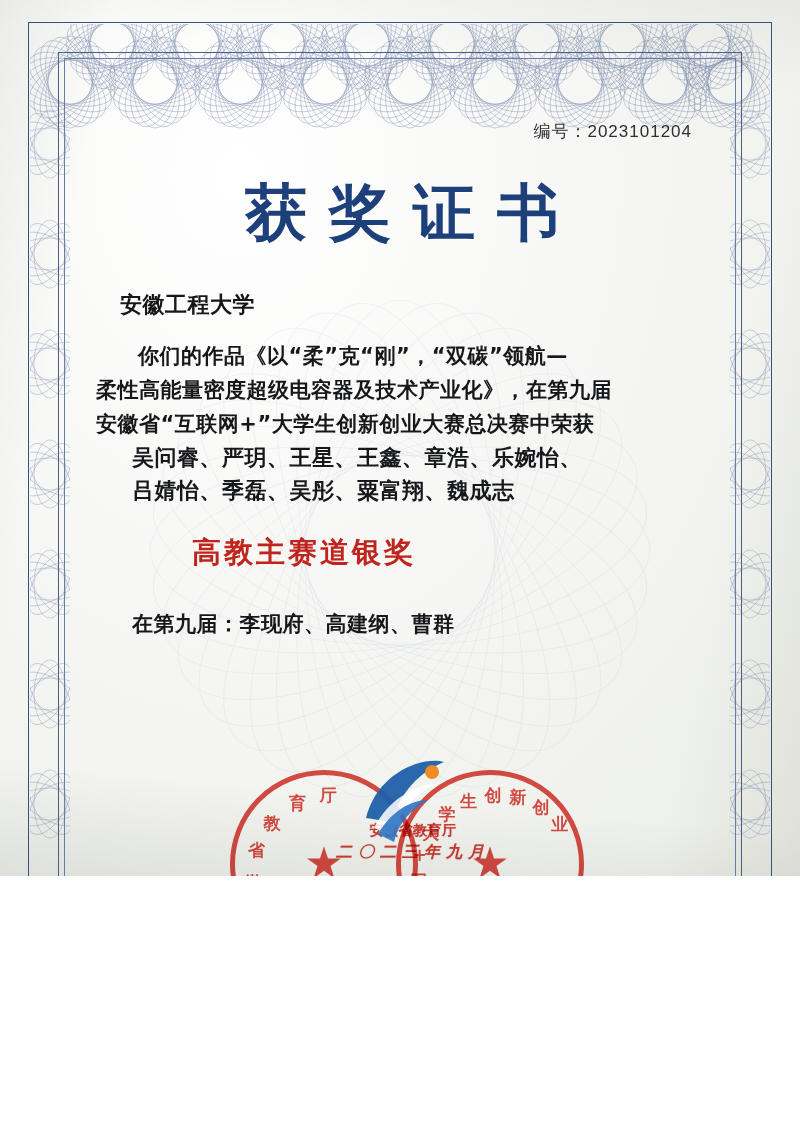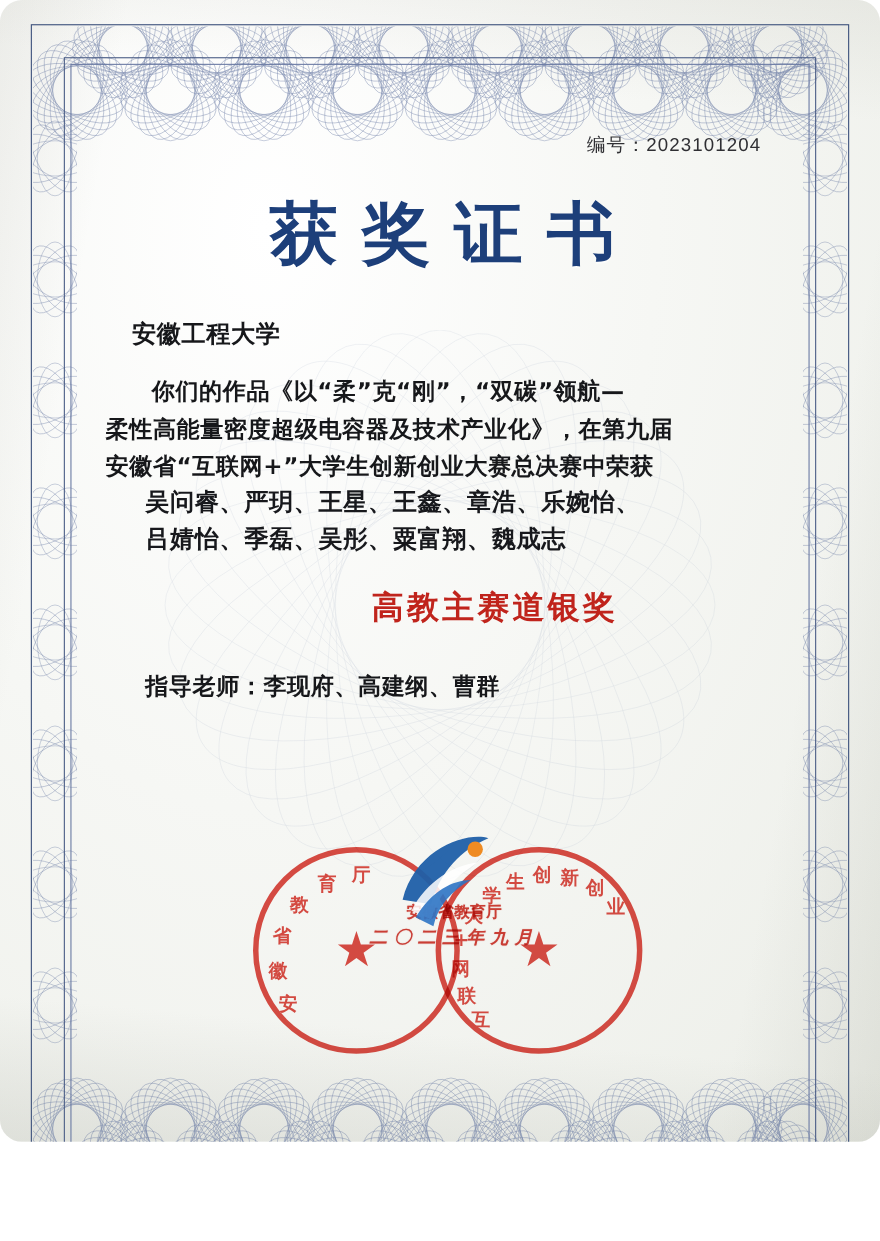--- a/index.html
+++ b/index.html
@@ -11,25 +11,24 @@
     width: 800px;
     height: 1128px;
     overflow: hidden;
     font-family: "Liberation Serif", serif;
   }
 
   
   #certificate-page {
     position: relative;
     width: 800px;
-    height: 1038px;
+    height: 876px;
     background:
       radial-gradient(ellipse at 30% 20%, #ffffff 0%, #f6f7f4 45%, #eceee8 100%);
     overflow: hidden;
-    border-radius: 20px;
   }
   
   #paper-shading {
     position: absolute;
     inset: 0;
     background:
       linear-gradient(100deg, rgba(180,180,170,0.18) 0%, rgba(255,255,255,0) 12%,
                       rgba(255,255,255,0) 85%, rgba(170,172,160,0.22) 100%),
       linear-gradient(185deg, rgba(190,190,180,0.20) 0%, rgba(255,255,255,0) 10%,
                       rgba(255,255,255,0) 88%, rgba(175,178,168,0.28) 100%);
@@ -158,21 +157,20 @@
   #award-body .indent { padding-left: 42px; }
 
   #prize-line {
     margin-top: 26px;
     margin-left: 96px;
     font-family: "DejaVu Sans", sans-serif;
     font-weight: 700;
     font-size: 29px;
     letter-spacing: 3px;
     color: #c0241c;
-    text-align: center;
   }
 
   #advisor-line {
     margin-top: 34px;
     margin-left: 36px;
     font-weight: 600;
   }
   #closing-line {
     margin-top: 12px;
     margin-left: 36px;
@@ -511,21 +509,21 @@
       </div>
 
       <div id="members-block">
         <div class="member-line">吴问睿、严玥、王星、王鑫、章浩、乐婉怡、</div>
         <div class="member-line">吕婧怡、季磊、吴彤、粟富翔、魏成志</div>
       </div>
 
       <div id="prize-line">高教主赛道银奖</div>
 
       <div class="para" id="advisor-line">
-        <span>指导老师：</span><span>李现府、高建纲、曹群</span>
+        <span>在第九届：</span><span>李现府、高建纲、曹群</span>
       </div>
 
     </div>
   </div>
 
   <div id="seal-area">
 
     <div class="seal" id="seal-left">
       <div class="seal-ring-text">
         <span style="transform:rotate(-118deg) translate(0,-80px) rotate(118deg)">安</span>

